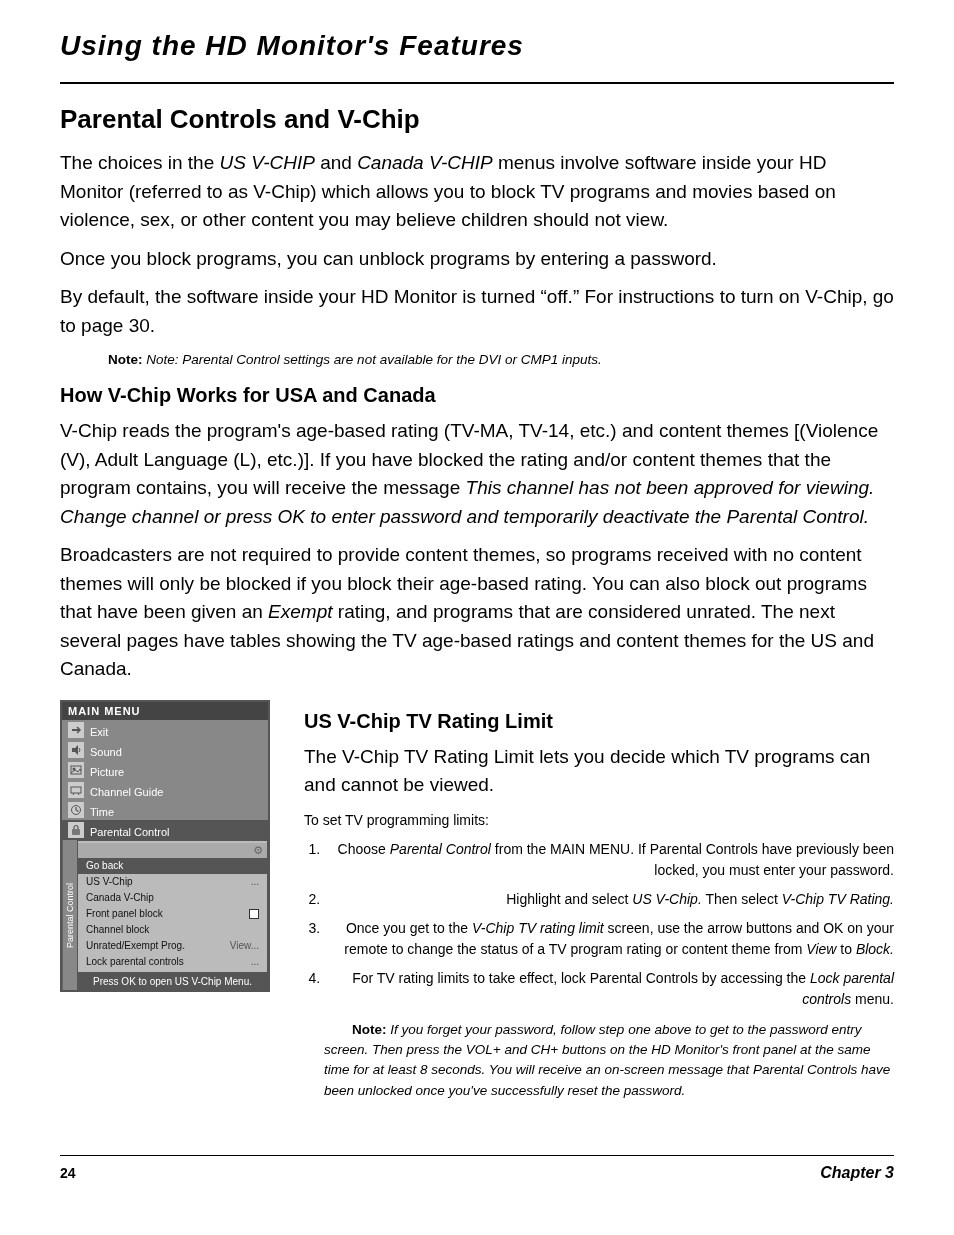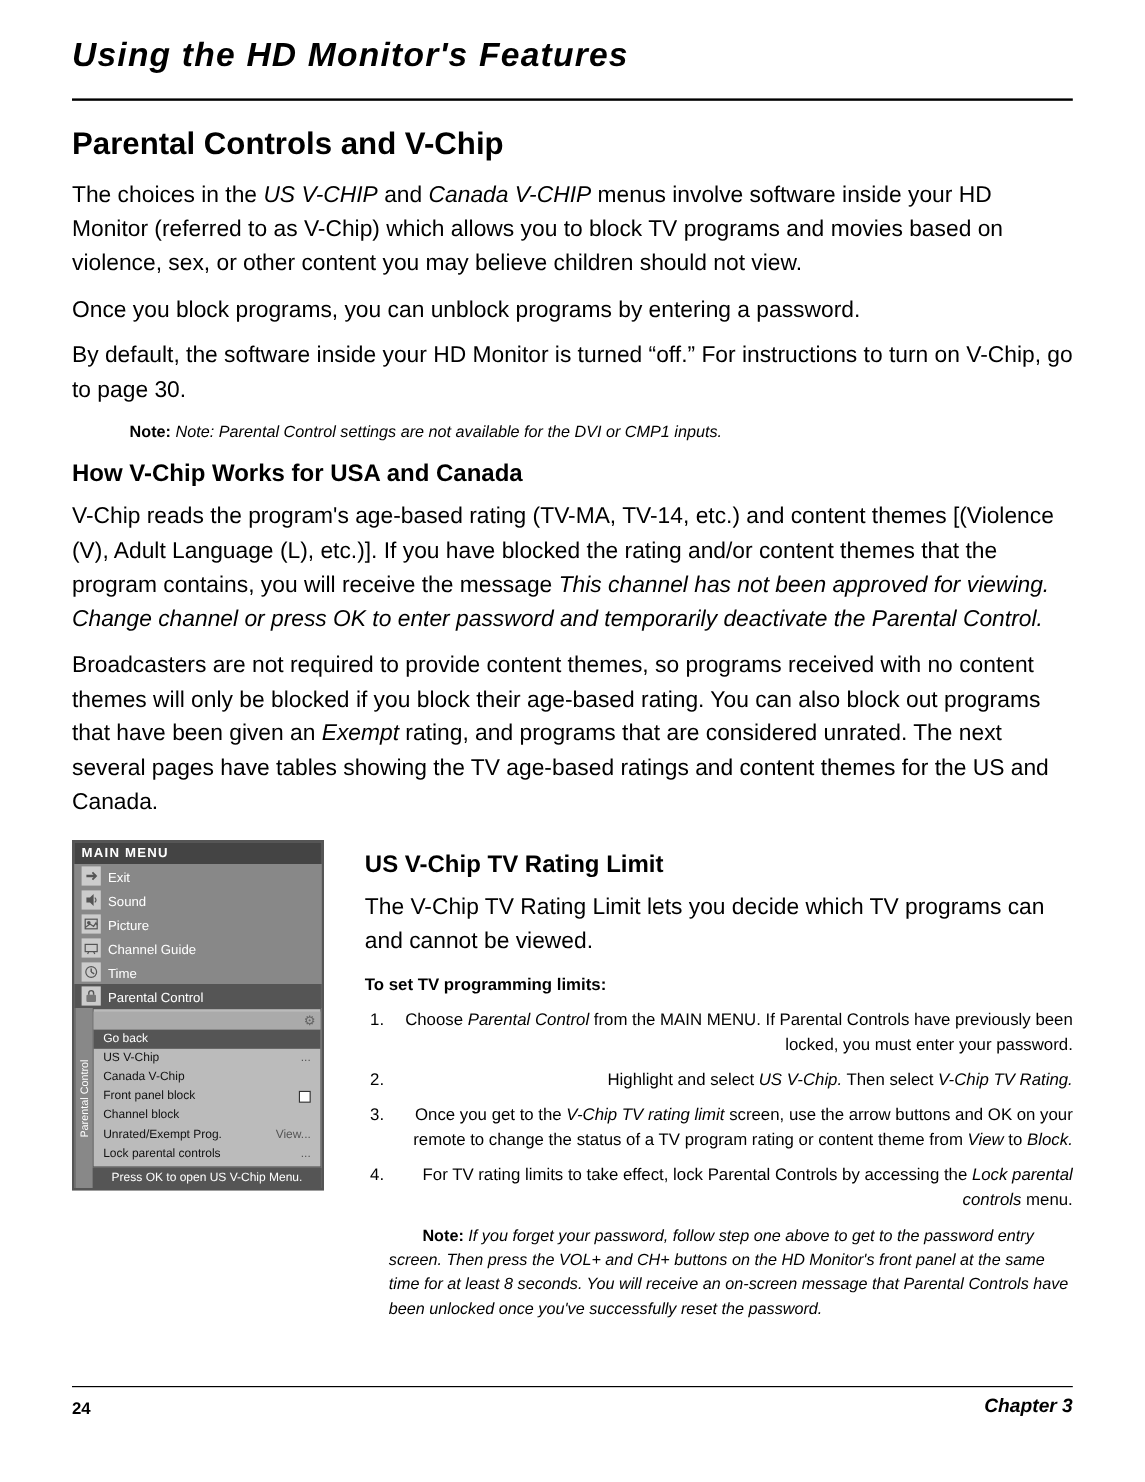--- a/index.html
+++ b/index.html
@@ -57,21 +57,21 @@
     
     .section-heading {
       font-size: 20px;
       font-weight: bold;
       margin-bottom: 10px;
       margin-top: 10px;
     }
 
     .sub-heading {
       font-size: 14px;
-      font-weight: bold;
+      font-weight: normal;
       margin-bottom: 8px;
       margin-top: 4px;
     }
 
     
     .two-col {
       display: flex;
       gap: 24px;
       margin-top: 16px;
     }

